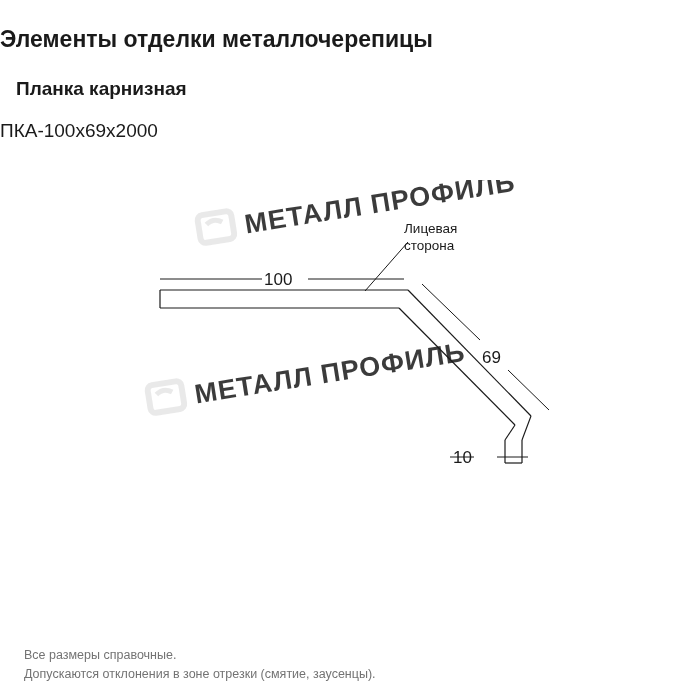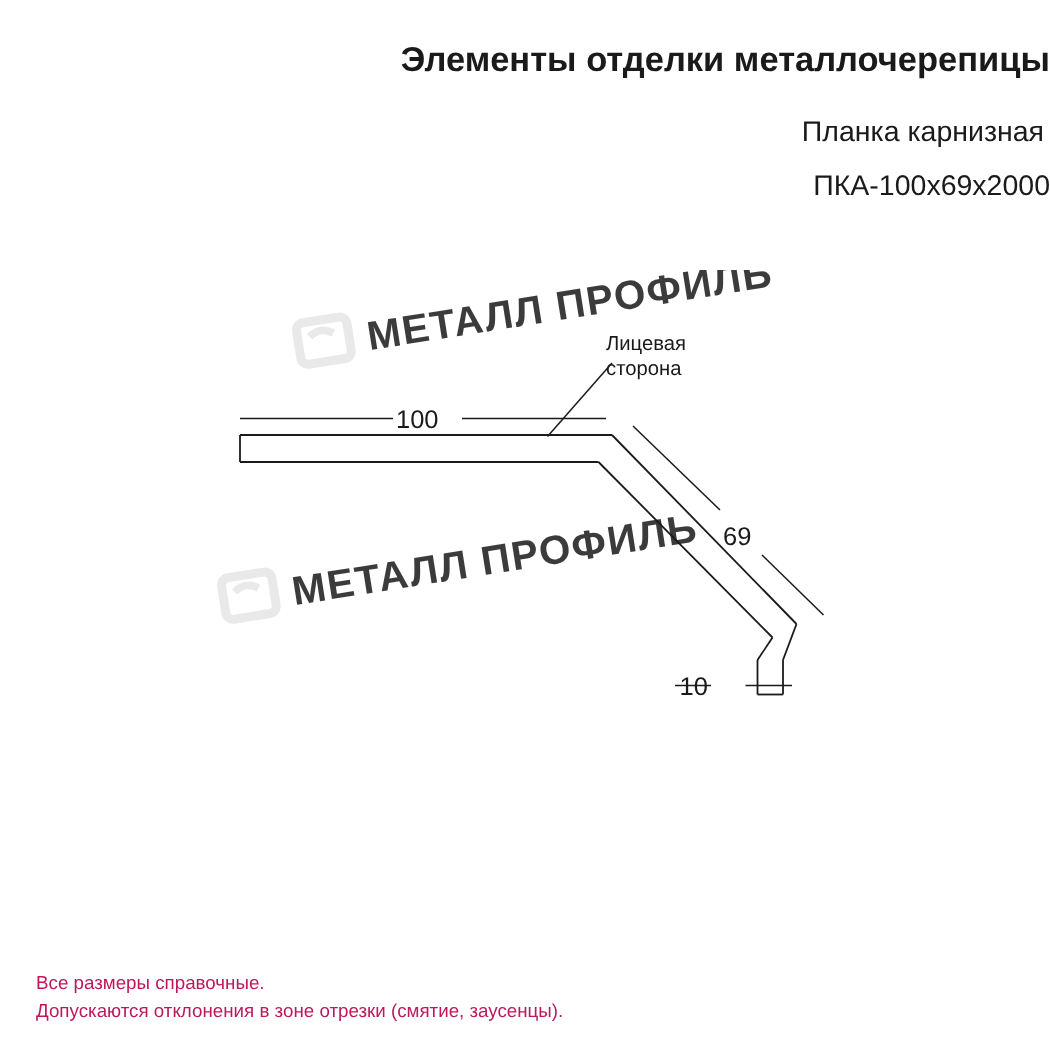--- a/index.html
+++ b/index.html
@@ -18,33 +18,33 @@
   .page {
     position: relative;
     width: 700px;
     height: 700px;
   }
   .title-block {
     position: absolute;
     top: 24px;
     left: 0;
     width: 700px;
-    text-align: right;
+    text-align: left;
   }
   .main-title {
     font-size: 23px;
     font-weight: bold;
     letter-spacing: 0px;
     margin: 0;
     line-height: 30px;
   }
   .sub-title {
     font-size: 19px;
-    font-weight: normal;
-    margin: 4px;
+    font-weight: bold;
+    margin: 16px;
     margin-top: 22px;
     line-height: 26px;
   }
   .code-title {
     font-size: 19px;
     font-weight: normal;
     margin: 0;
     margin-top: 10px;
     line-height: 26px;
   }
@@ -54,21 +54,21 @@
     left: 0;
     width: 700px;
     height: 340px;
   }
   .footer {
     position: absolute;
     left: 24px;
     bottom: 16px;
     font-size: 12.5px;
     line-height: 19px;
-    color: #be185d;
+    color: #737373;
   }
   .footer div {
     white-space: nowrap;
   }
   svg text {
     font-family: "Liberation Sans", sans-serif;
     fill: #1a1a1a;
   }
 </style>
 </head>

